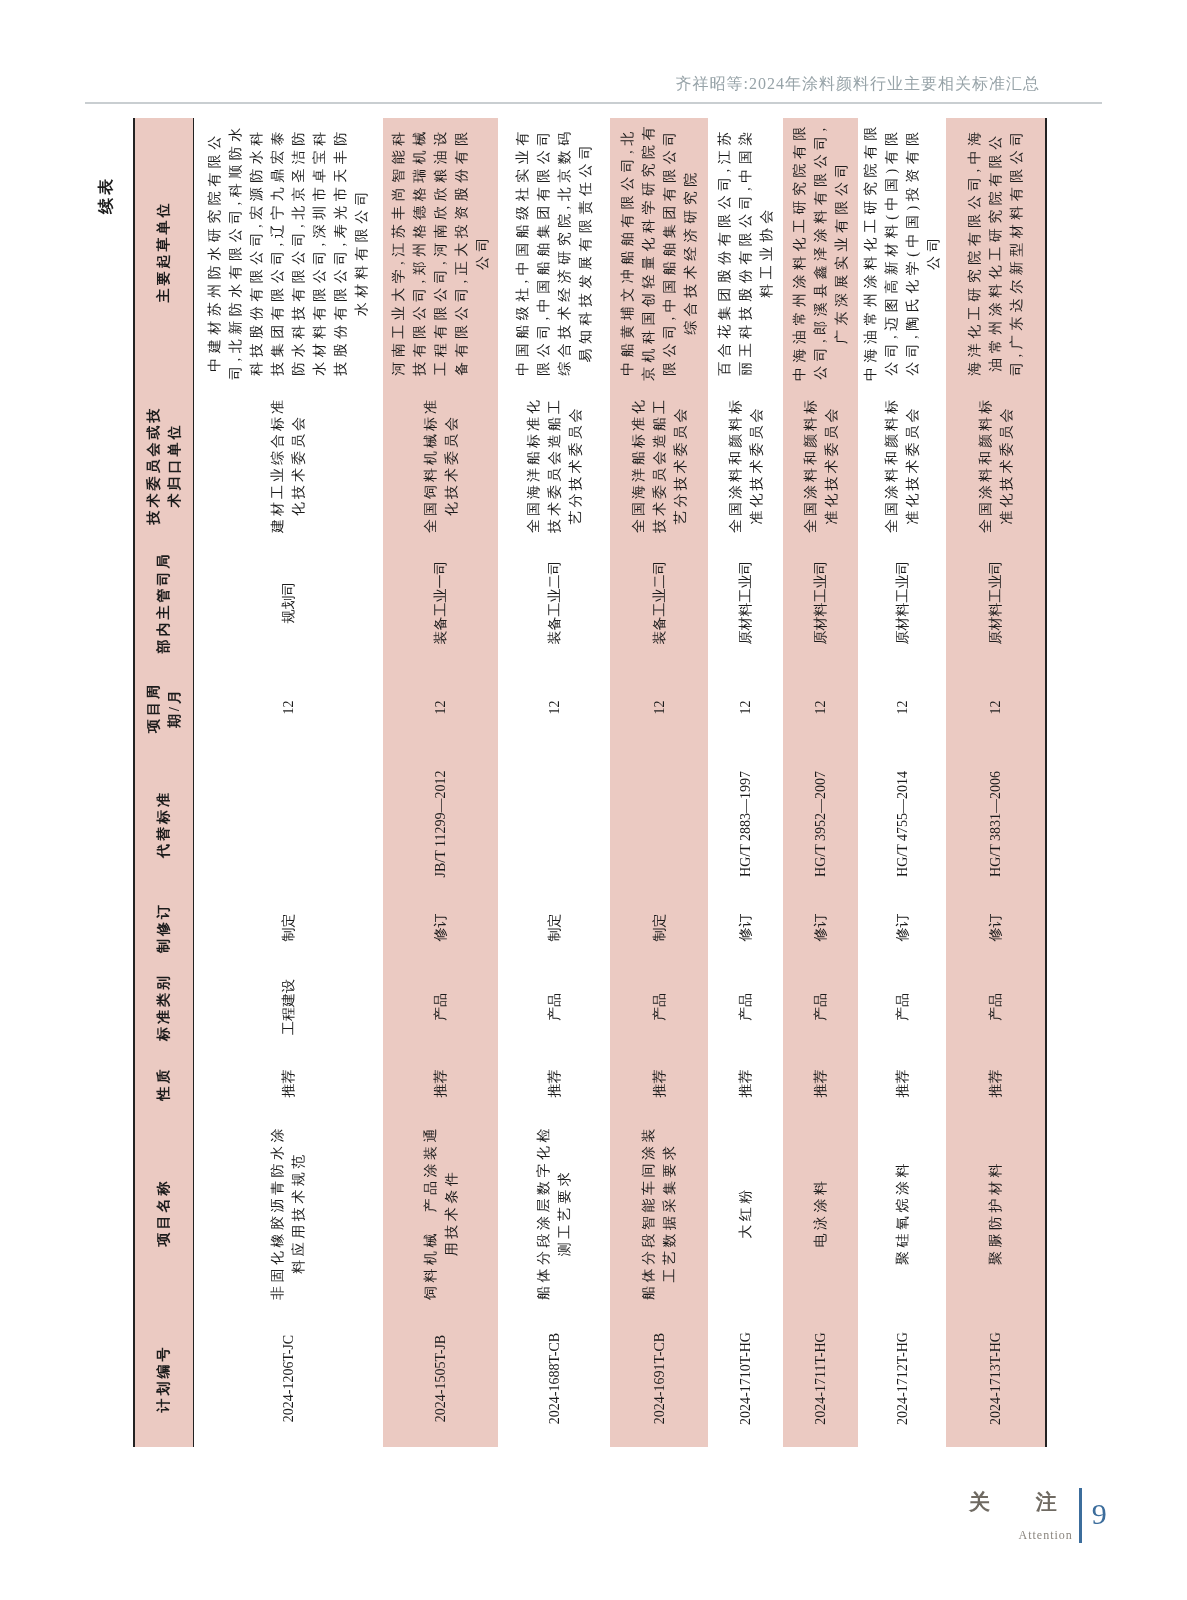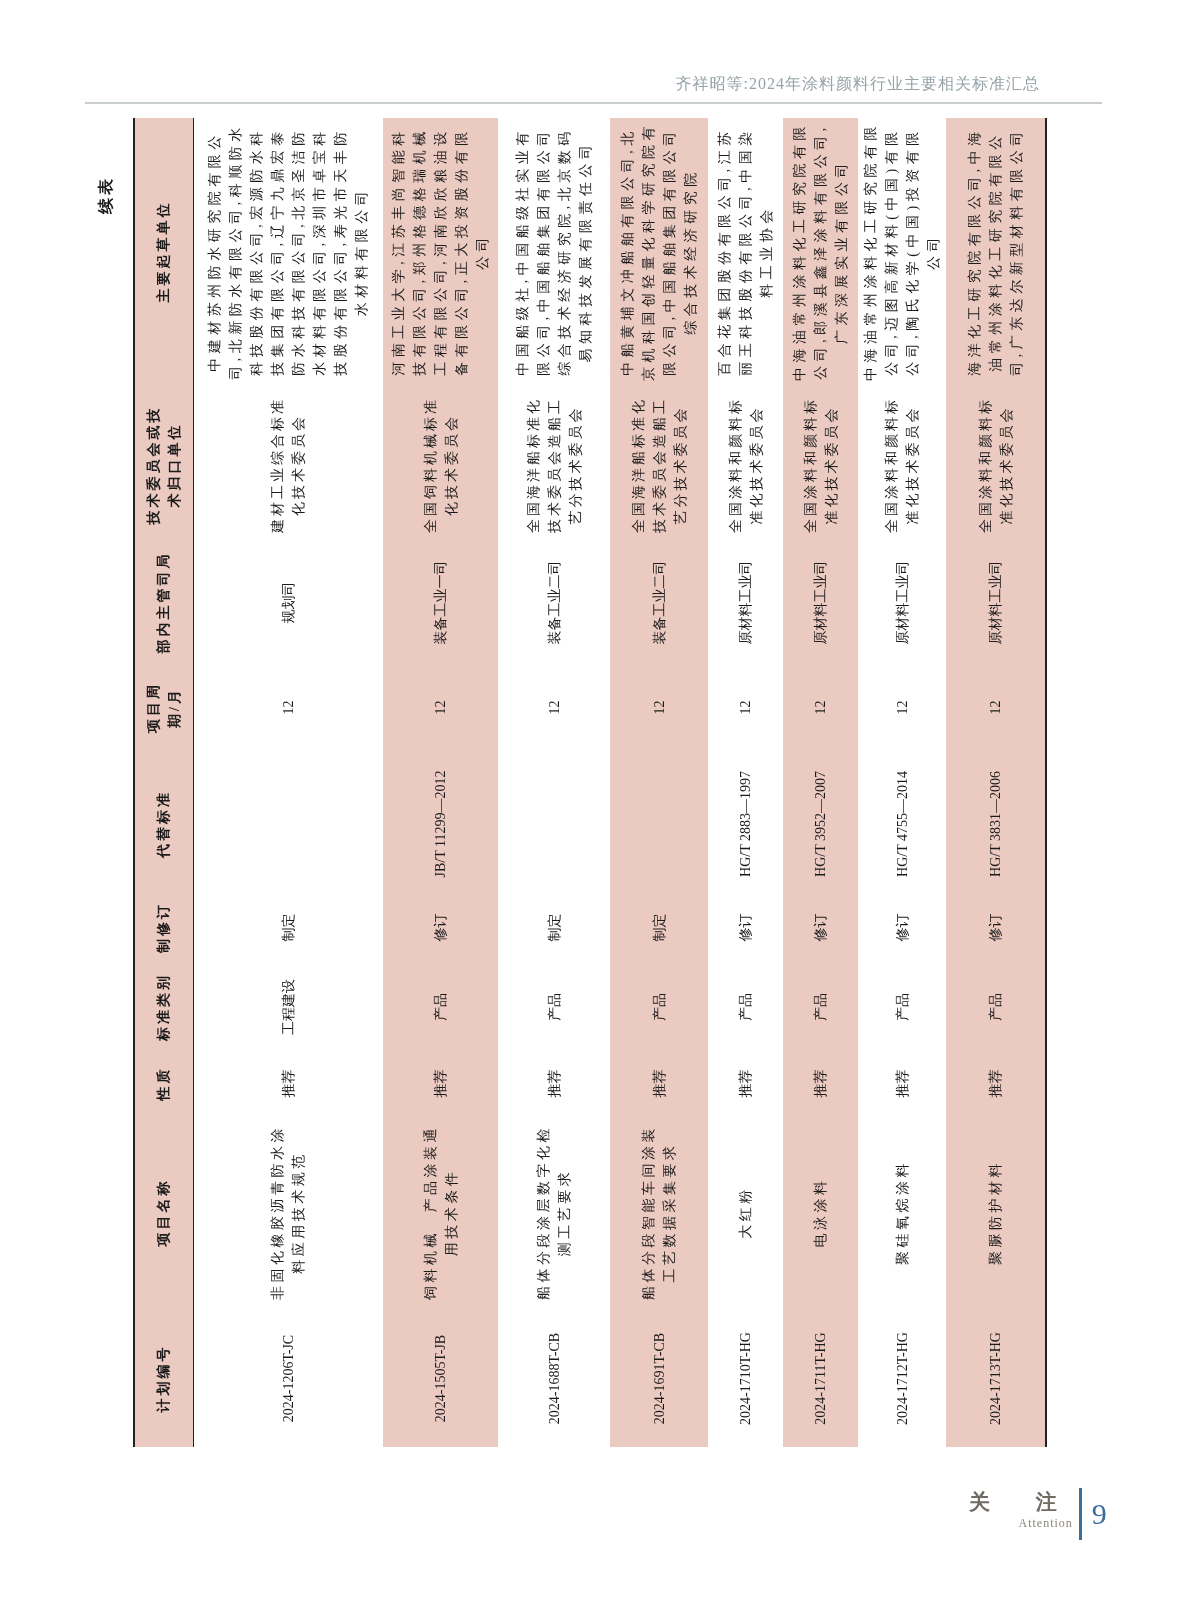--- a/index.html
+++ b/index.html
@@ -71,21 +71,21 @@
     position:absolute;left:969px;top:1488px;
     display:flex;align-items:stretch;
   }
   .footer .cn-block{display:flex;flex-direction:column;align-items:flex-end;}
   .footer .cn{
     font-family:"Liberation Sans","DejaVu Sans",sans-serif;
     font-size:21px;font-weight:bold;letter-spacing:20px;color:var(--foot-gray);
     white-space:nowrap;text-indent:0;margin-right:-16px;padding-right:16px;
   }
   .footer .en{
-    font-size:12px;color:#8a857e;letter-spacing:1px;margin-top:0;padding-right:4px;
+    font-size:12px;color:#8a857e;letter-spacing:1px;margin-top:12px;padding-right:4px;
   }
   .footer .bar{width:3px;background:var(--accent-blue);margin:0 10px 0 2px;}
   .footer .pageno{
     font-size:30px;color:var(--accent-blue);line-height:52px;
   }
 </style>
 </head>
 <body>
 
 <div class="page">

